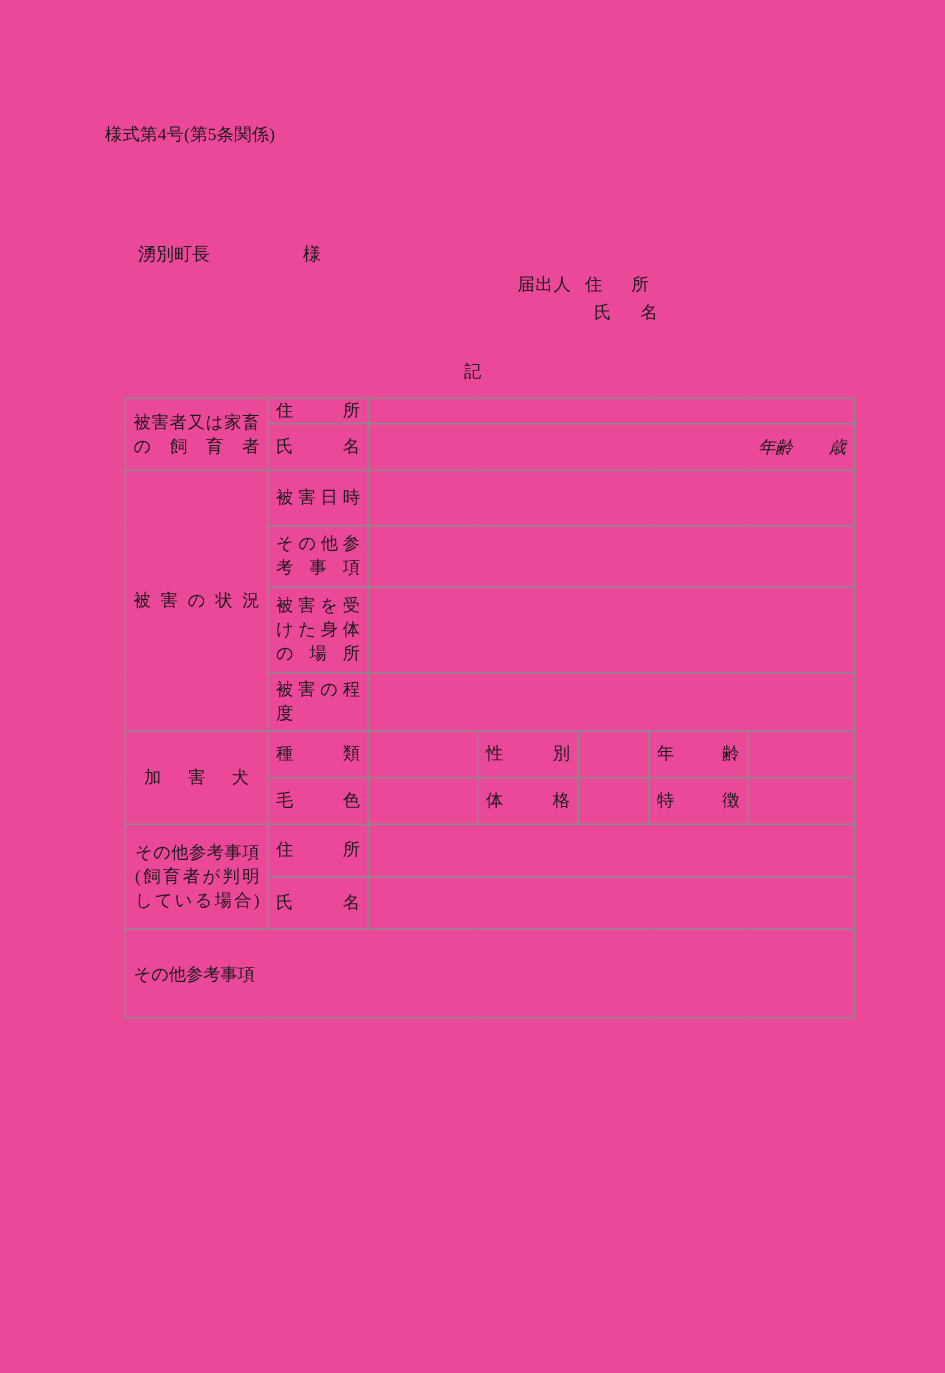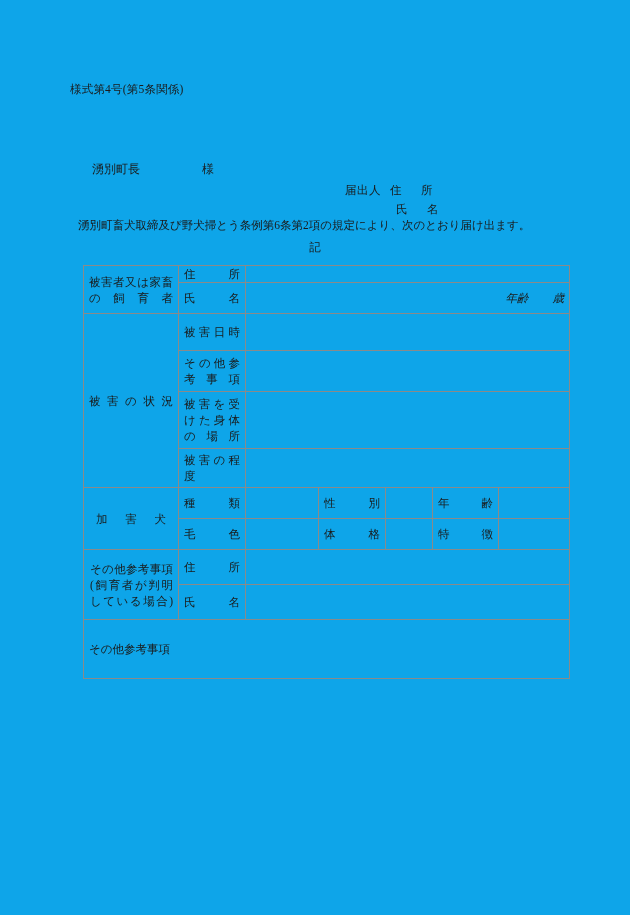--- a/index.html
+++ b/index.html
@@ -8,21 +8,21 @@
     background: #ffffff;
   }
   body {
     font-family: "Liberation Serif", "DejaVu Serif", serif;
     color: #1a1a1a;
   }
   #page {
     position: relative;
     width: 630px;
     height: 915px;
-    background: #0ea5e9;
+    background: #ec4899;
     overflow: hidden;
   }
 
   
   .form-no {
     position: absolute;
     left: 70px;
     top: 82px;
     font-size: 11.5px;
     letter-spacing: 0.2px;
@@ -150,21 +150,20 @@
 
   <div class="filer">
     <div>
       <span class="lbl">届出人</span><span class="field">住　所</span>
     </div>
     <div>
       <span class="indent"></span><span class="field">氏　名</span>
     </div>
   </div>
 
-  <div class="statement">湧別町畜犬取締及び野犬掃とう条例第6条第2項の規定により、次のとおり届け出ます。</div>
 
   <div class="ki-mark">記</div>
 
   <table class="form-table">
     <colgroup>
       <col style="width:95px">
       <col style="width:67px">
       <col style="width:73px">
       <col style="width:67px">
       <col style="width:47px">

